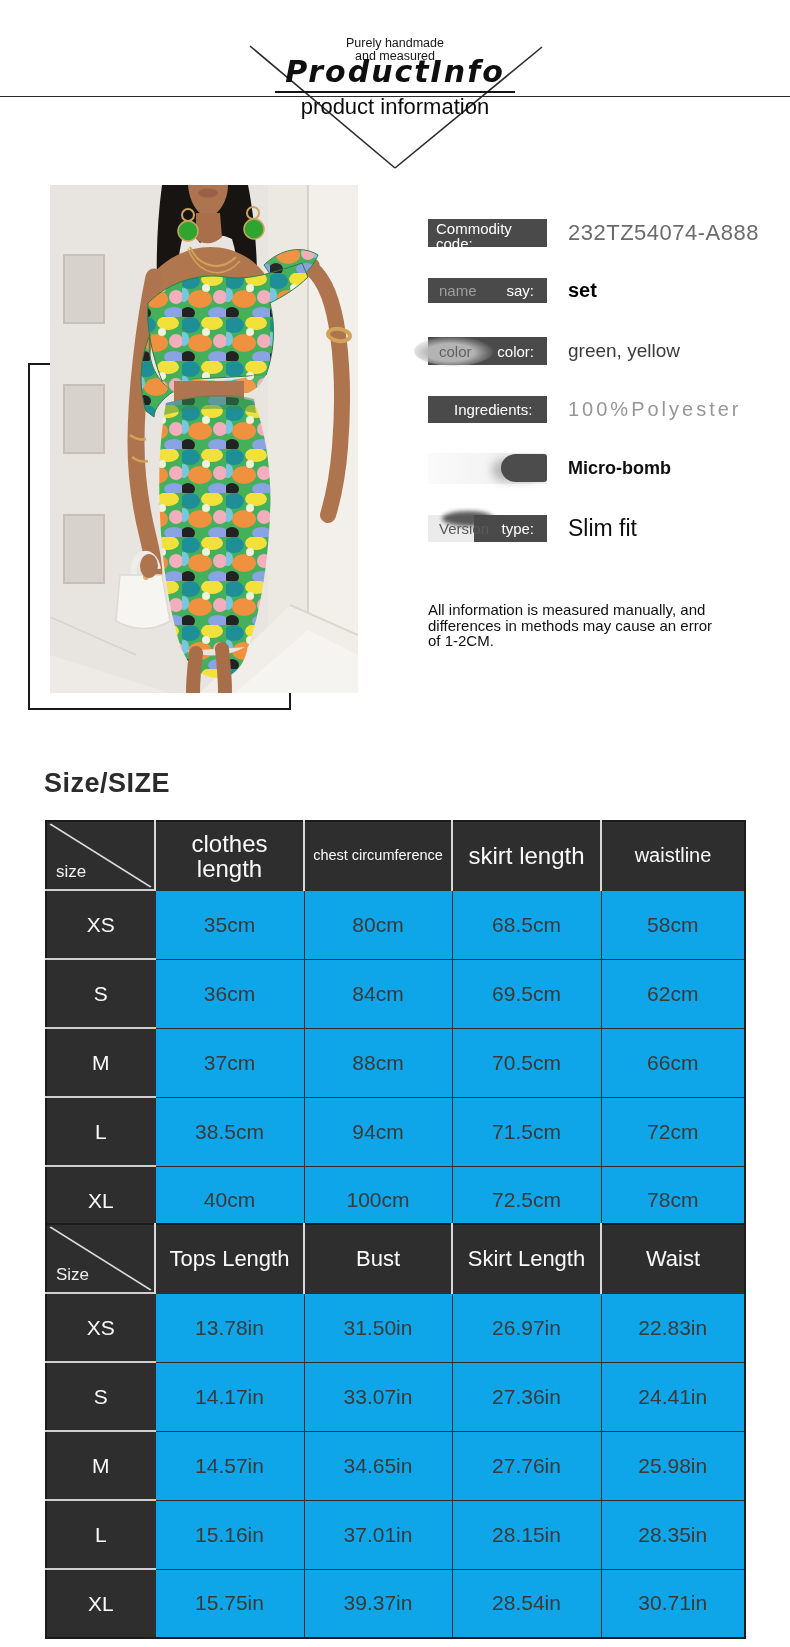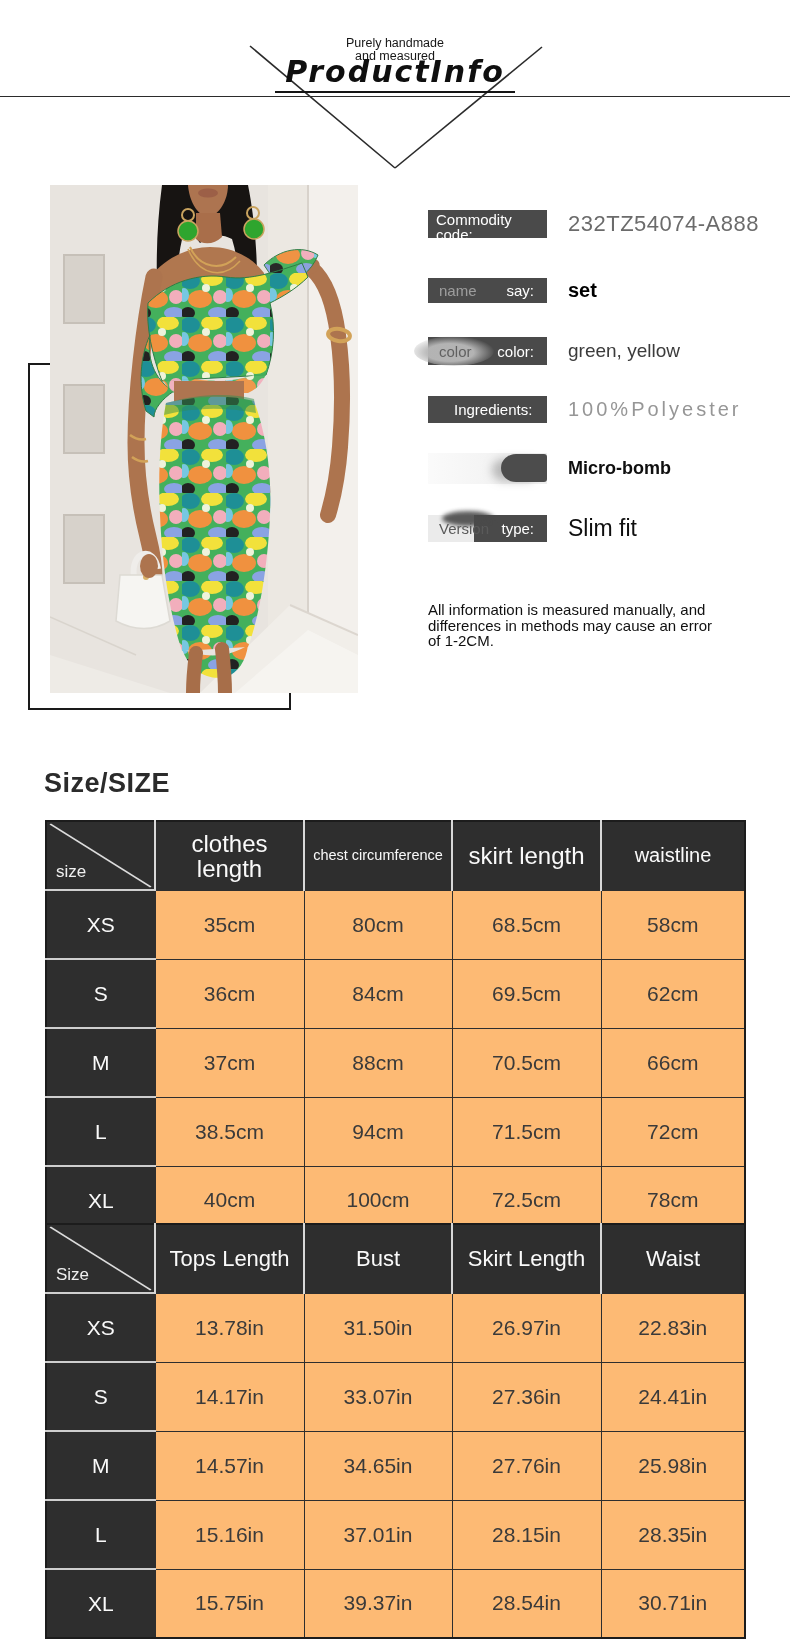--- a/index.html
+++ b/index.html
@@ -65,21 +65,21 @@
                    width:699px;border:2px solid #1c1c1c;}
   .t1{top:820px;} .t2{top:1223px;}
   .size-table th,.size-table td{height:59px;text-align:center;vertical-align:middle;padding:4px;}
   .size-table th{background:#2e2e2e;color:#fafafa;font-weight:normal;
                  border:1px solid #2e2e2e;border-left:2px solid #d8d8d8;}
   .size-table .corner-cell{border-left:1px solid #2e2e2e;position:relative;}
   .corner-svg{position:absolute;left:0;top:0;width:100%;height:100%;}
   .corner-label{position:absolute;left:9px;bottom:7px;font-size:17px;color:#f0f0f0;}
   .size-table td.size-cell{background:#2e2e2e;color:#fafafa;font-size:21px;
                  border:1px solid #2e2e2e;border-top:2px solid #cfcfcf;}
-  .size-table td.val-cell{background:#fdba74;color:#3a3a3a;font-size:21px;
+  .size-table td.val-cell{background:#0ea5e9;color:#3a3a3a;font-size:21px;
                  border:1px solid #2e2e2e;}
   .th-lg{font-size:24px;line-height:25px;} .th-sm{font-size:14.5px;line-height:15px;}
   .th-md{font-size:20px;} .th-md2{font-size:22px;line-height:24px;}
 </style>
 </head>
 <body>
 
 <div class="page">
 
   <div class="hero-rule"></div>
@@ -87,20 +87,21 @@
     <line x1="250" y1="46" x2="395" y2="168" stroke="#2b2b2b" stroke-width="1.6"></line>
     <line x1="542" y1="47" x2="395" y2="168" stroke="#2b2b2b" stroke-width="1.6"></line>
   </svg>
   <div class="tagline">
     <div>Purely handmade</div>
     <div>and measured</div>
   </div>
   <div class="brand-wrap">
     <span class="brand">ProductInfo</span>
   </div>
+  <div class="subtitle">product information</div>
 
   <div class="photo-frame"></div>
   <div class="photo">
     <svg viewBox="0 0 308 508" width="308" height="508">
       <defs>
         <pattern id="print" width="44" height="44" patternUnits="userSpaceOnUse">
           <rect width="44" height="44" fill="#44b05c"></rect>
           <ellipse cx="8" cy="8" rx="10" ry="8" fill="#1e8f96"></ellipse>
           <ellipse cx="30" cy="6" rx="11" ry="7" fill="#f2e13b"></ellipse>
           <ellipse cx="18" cy="26" rx="12" ry="9" fill="#f0913f"></ellipse>
@@ -163,21 +164,21 @@
       <path d="M146,468 C144,484 143,498 143,508" stroke="#a76e49" stroke-width="14" fill="none" stroke-linecap="round"></path>
       <path d="M172,464 C174,482 175,496 175,508" stroke="#a76e49" stroke-width="14" fill="none" stroke-linecap="round"></path>
 
       <path d="M84,392 C80,366 104,360 108,384" stroke="#efedea" stroke-width="6" fill="none"></path>
       <path d="M70,390 L112,390 L120,436 C104,446 84,446 66,436 Z" fill="#f6f5f2" stroke="#dddad4" stroke-width="1.5"></path>
       <circle cx="96" cy="392" r="3" fill="#d9b36a"></circle>
       <ellipse cx="99" cy="381" rx="9" ry="12" fill="#ad744e"></ellipse>
     </svg>
   </div>
 
-  <div class="spec-row r1" style="top:210px;">
+  <div class="spec-row r1" style="top:219px;">
     <div class="lbl lbl-2line">
       <div>Commodity</div>
       <div>code:</div>
     </div>
     <div class="val">232TZ54074-A888</div>
   </div>
 
   <div class="spec-row r2" style="top:278px;">
     <div class="lbl lbl-split">
       <span class="dim">name</span>

